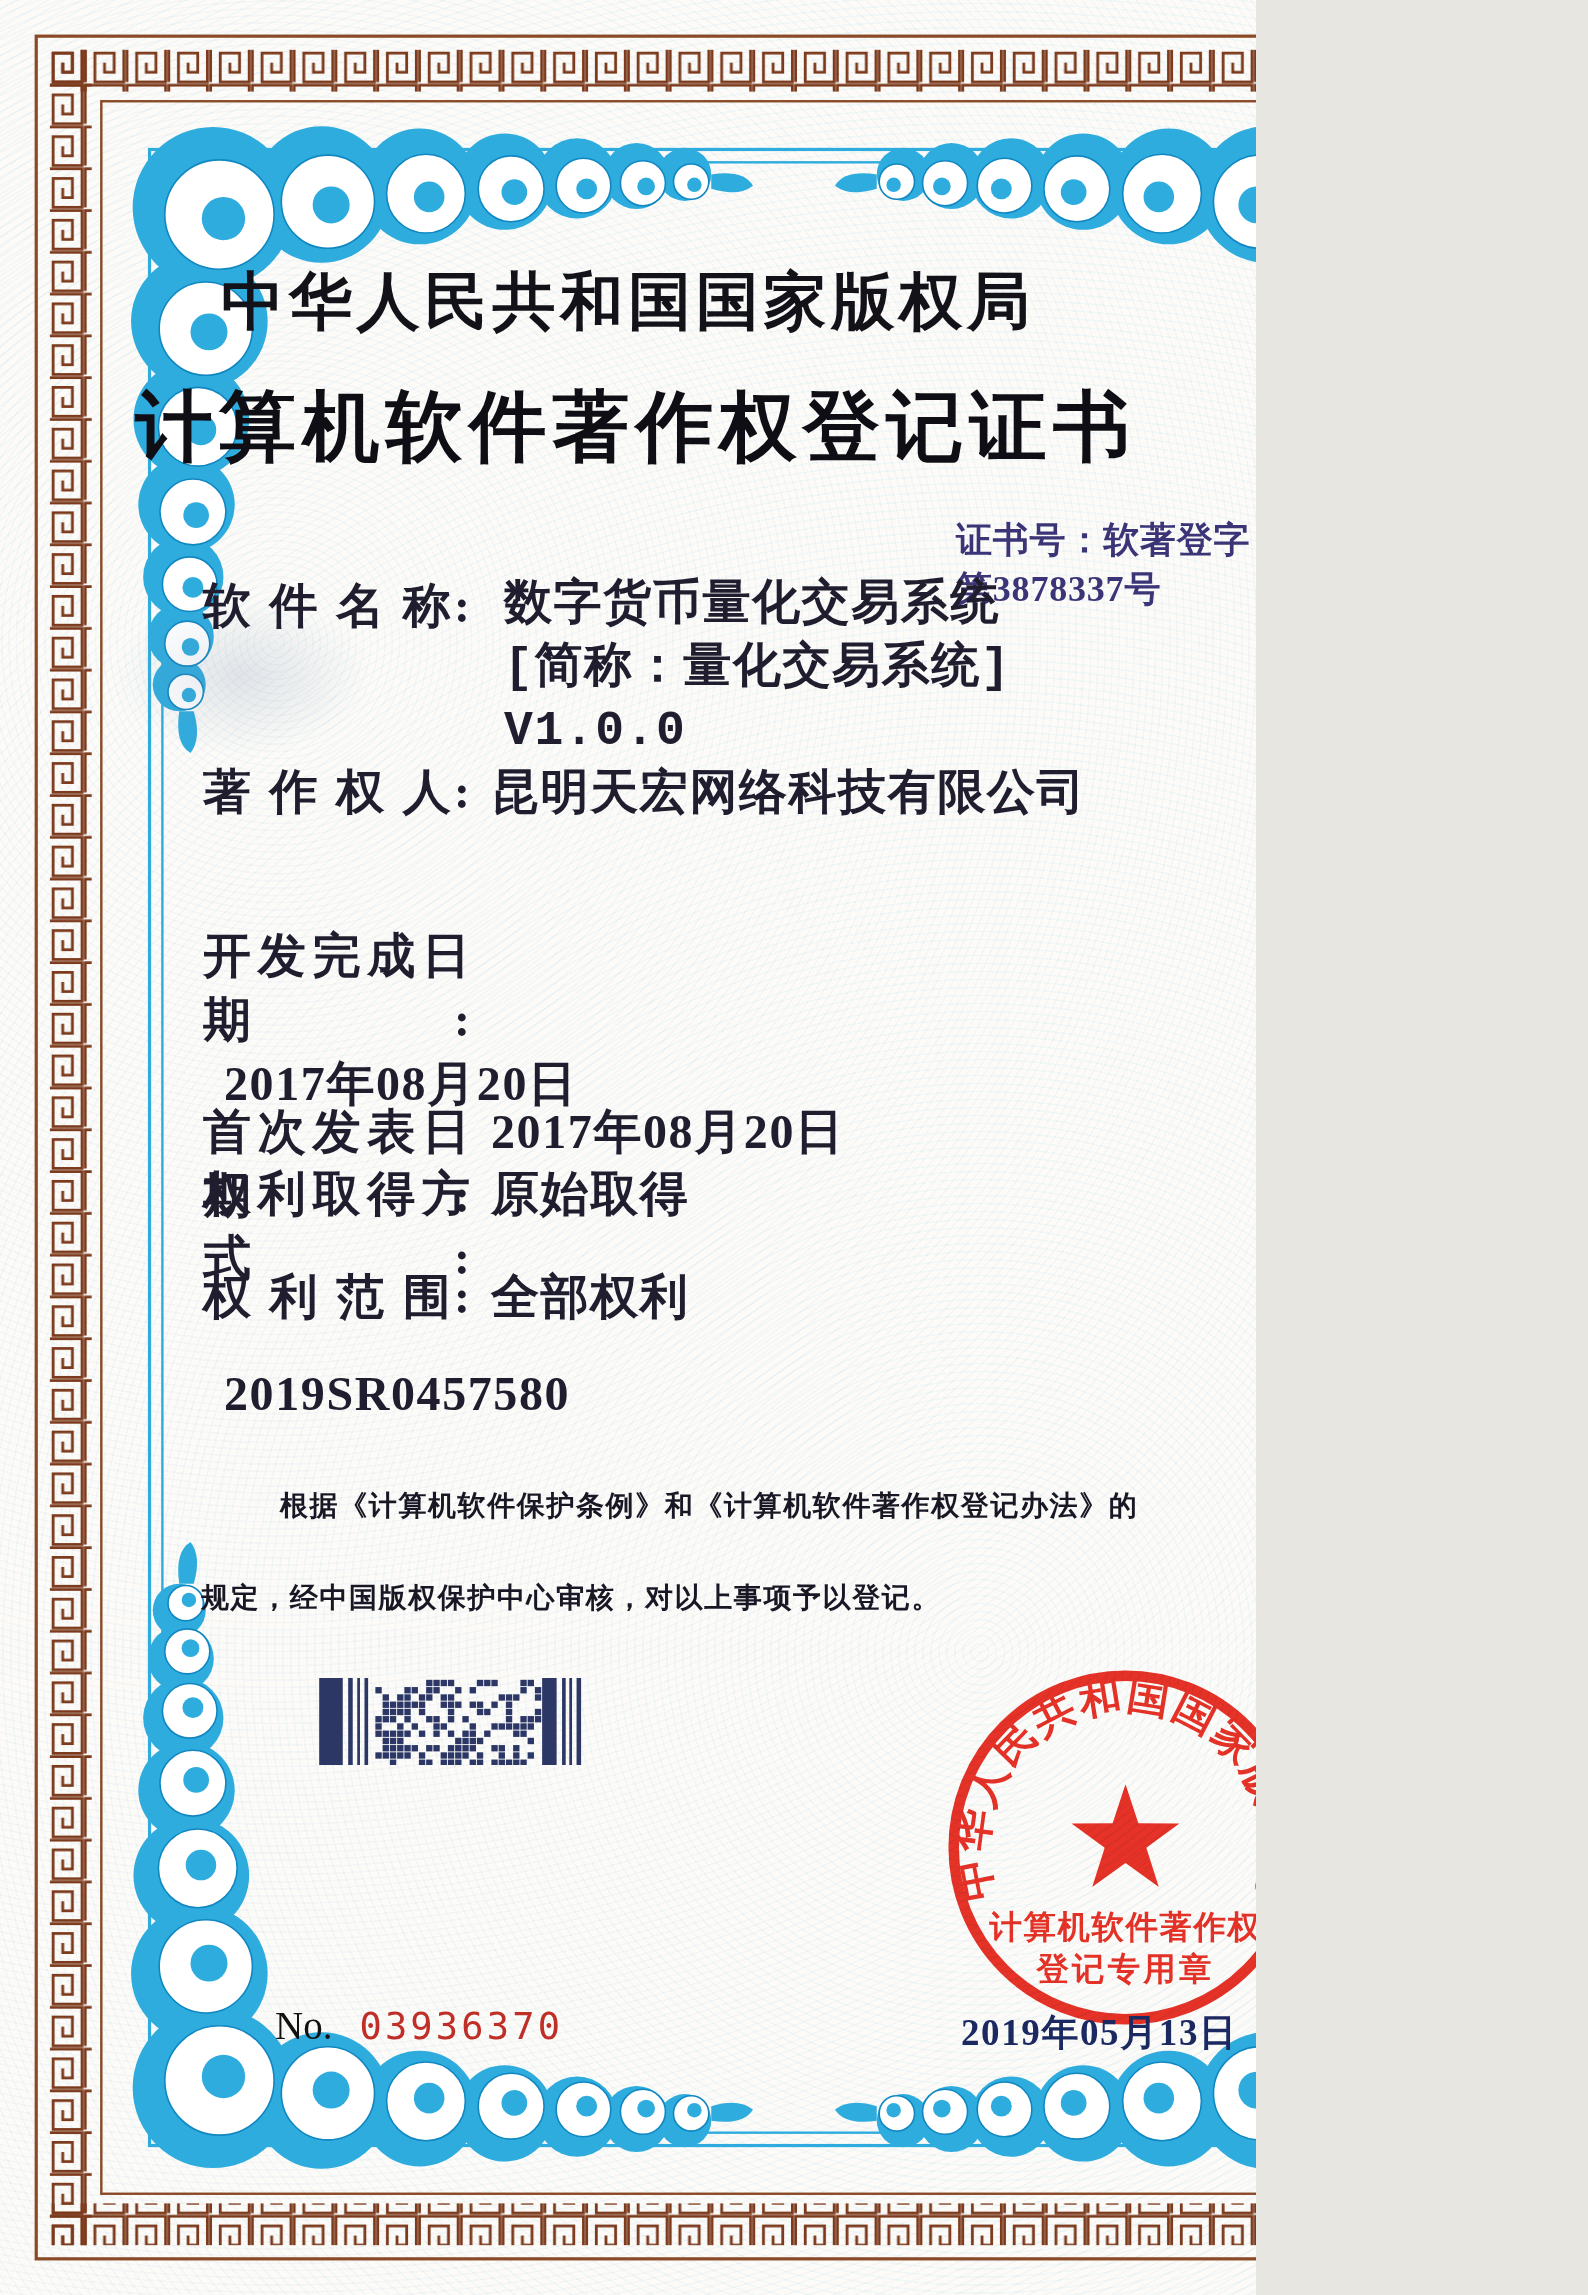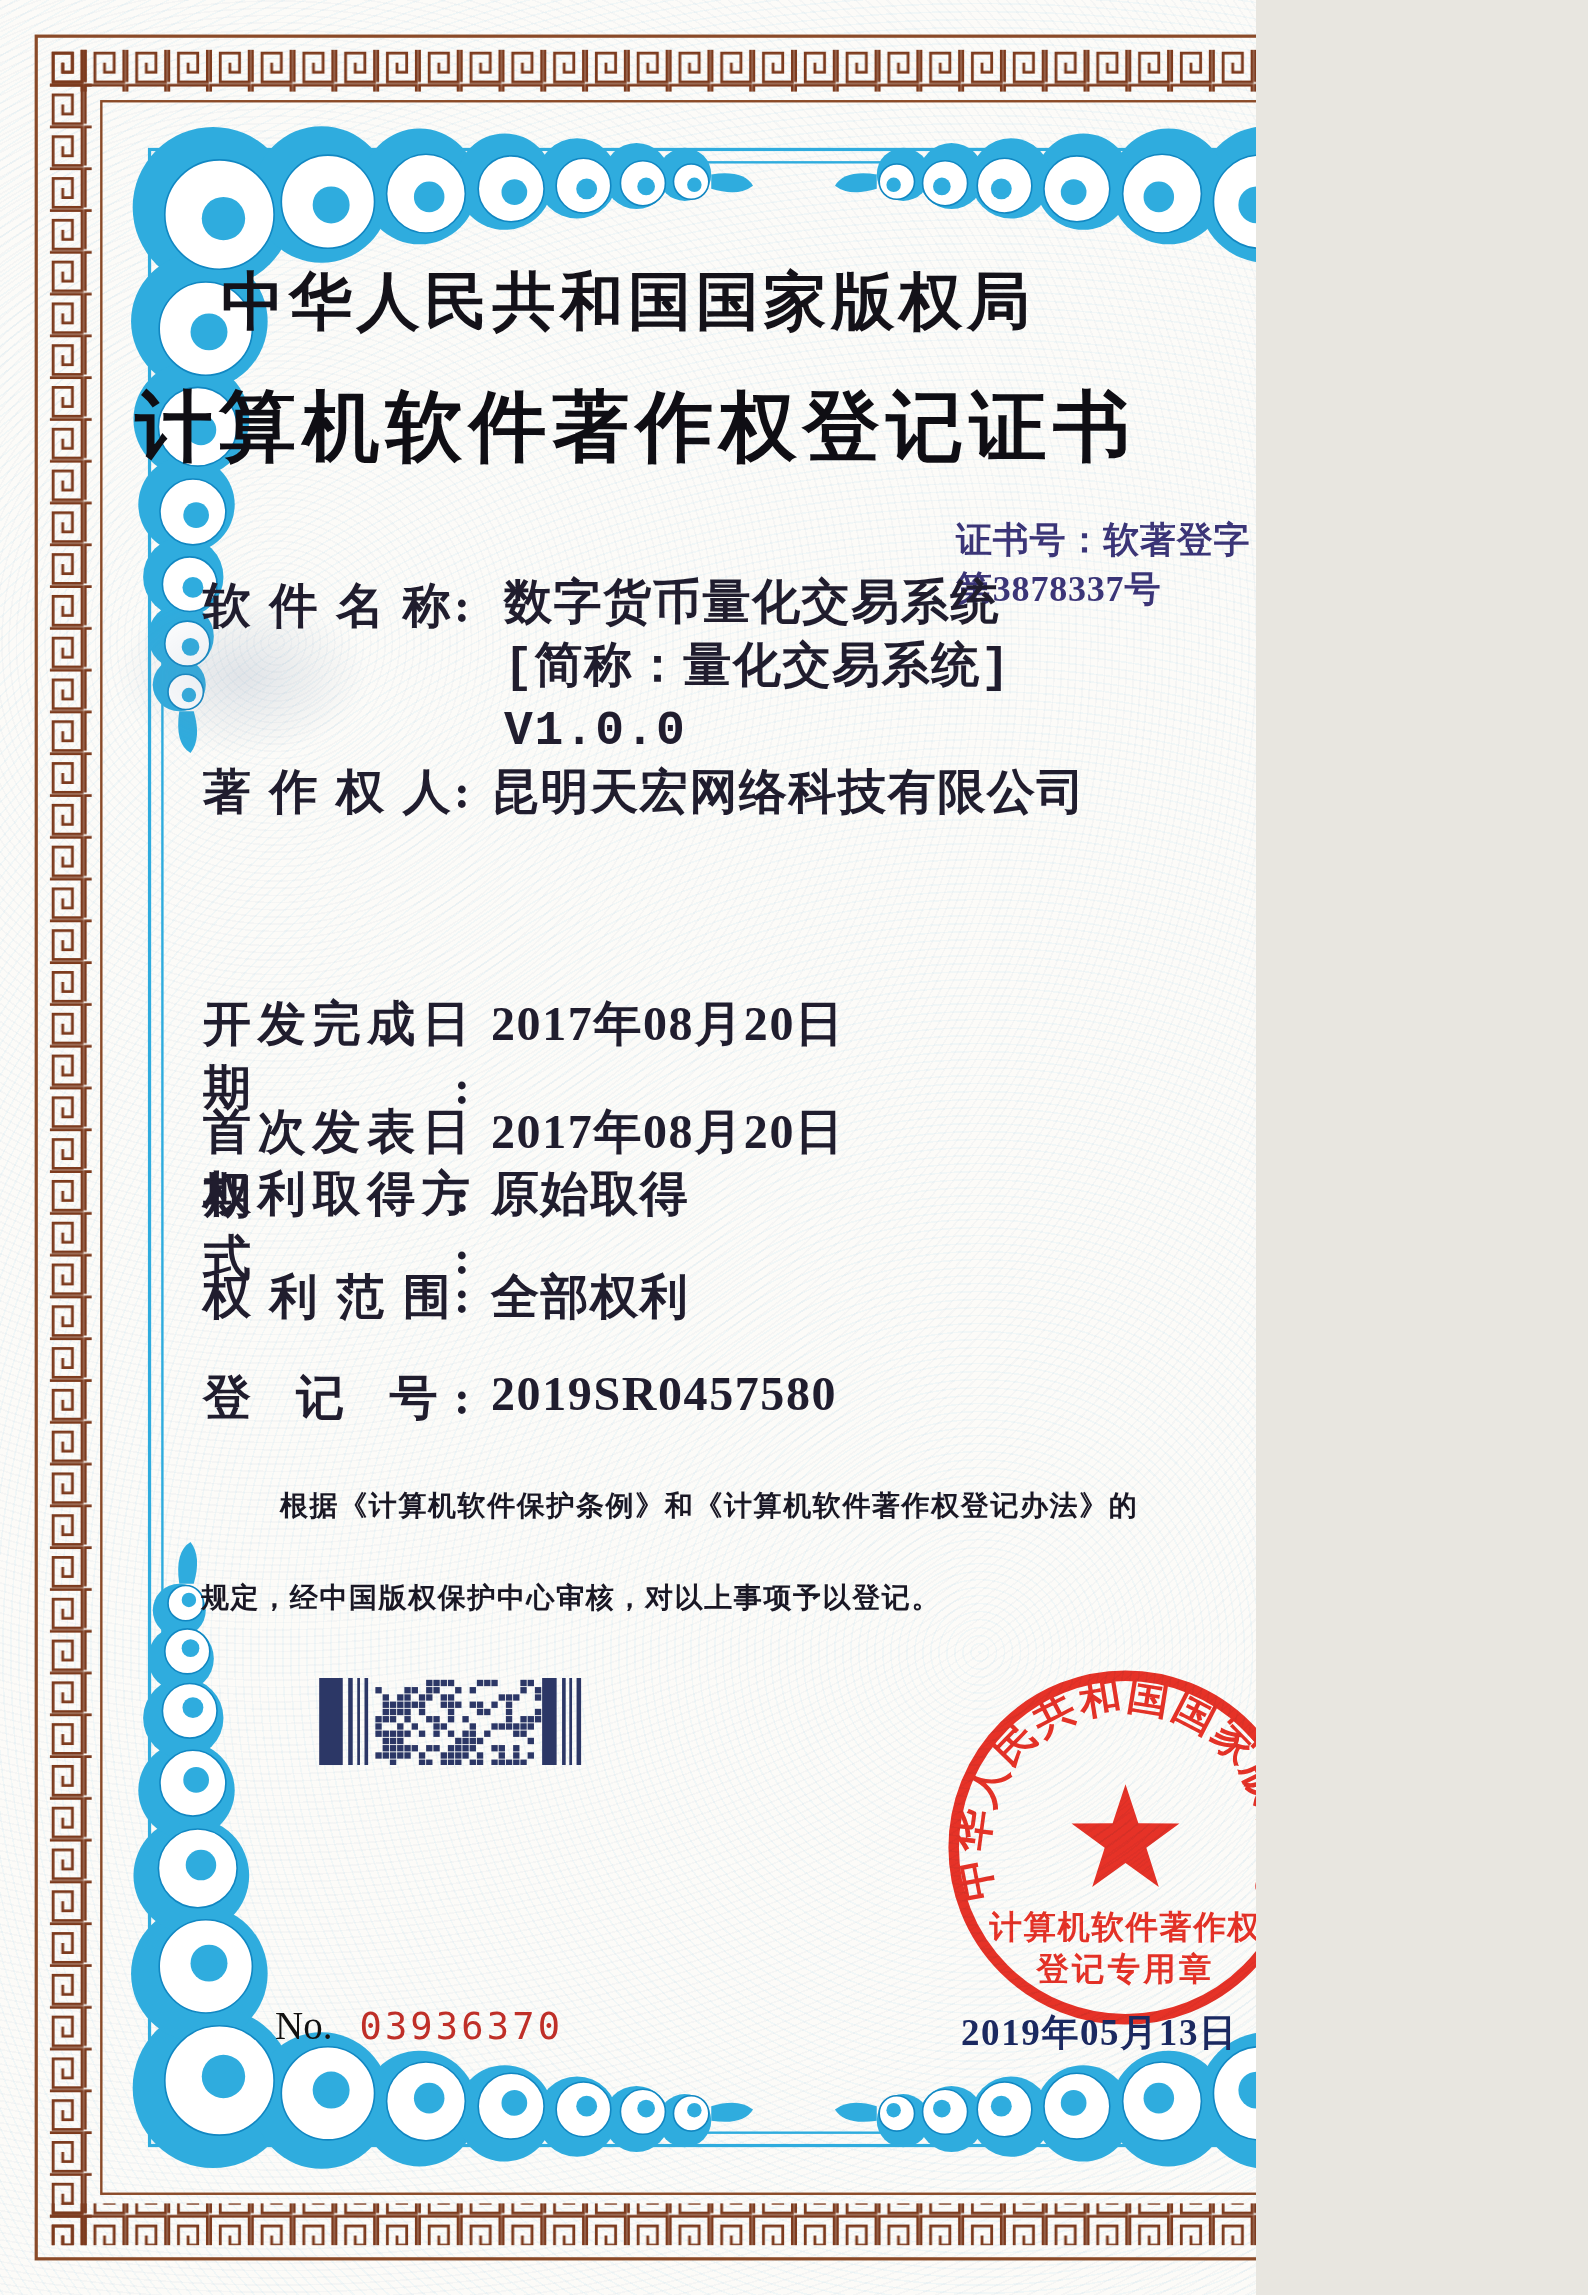--- a/index.html
+++ b/index.html
@@ -25,21 +25,21 @@
     font-size:77px;font-weight:800;letter-spacing:6.4px;color:#0f0e14;}
   .certno{position:absolute;left:956px;top:516px;font-size:36px;font-weight:700;
     color:#3b3577;letter-spacing:0.8px;}
   .row{position:absolute;left:203px;display:flex;align-items:flex-start;
     font-size:48px;font-weight:600;color:#201d2e;}
   .row .label{width:267px;text-align:justify;text-align-last:justify;flex:none;}
   .row .value{margin-left:21px;letter-spacing:1.6px;white-space:nowrap;}
   .row .vstack{margin-left:34px;letter-spacing:1.6px;line-height:63px;font-family:Liberation Mono, monospace;}
   .row-name{top:574px;}
   .row-owner{top:760px;}
-  .row-dev{top:992px;}
+  .row-dev{top:924px;flex-direction:column;}
   .row-pub{top:1100px;}
   .row-acq{top:1162px;}
   .row-scope{top:1265px;}
   .row-reg{top:1366px;}
   .stmt{position:absolute;left:201px;width:1238px;font-size:28px;color:#191724;
     letter-spacing:1.6px;font-weight:600;}
   .stmt1{top:1487px;text-indent:79px;}
   .stmt2{top:1579px;}
   .barcode{position:absolute;left:315px;top:1678px;}
   .seal{position:absolute;left:931px;top:1653px;width:389px;height:389px;
@@ -173,21 +173,20 @@
     <span class="label">权利取得方式:</span>
     <span class="value">原始取得</span>
   </div>
 
   <div class="row row-scope">
     <span class="label">权 利 范 围:</span>
     <span class="value">全部权利</span>
   </div>
 
   <div class="row row-reg">
-    <span class="label">登 记 号:</span>
     <span class="value">2019SR0457580</span>
   </div>
 
   <div class="stmt stmt1">根据《计算机软件保护条例》和《计算机软件著作权登记办法》的</div>
   <div class="stmt stmt2">规定，经中国版权保护中心审核，对以上事项予以登记。</div>
 
   <div class="barcode">
     <svg width="273" height="87" viewBox="0 0 292 96">
       <g fill="#2c3766">
         <rect x="0" y="0" width="26" height="96"></rect>

